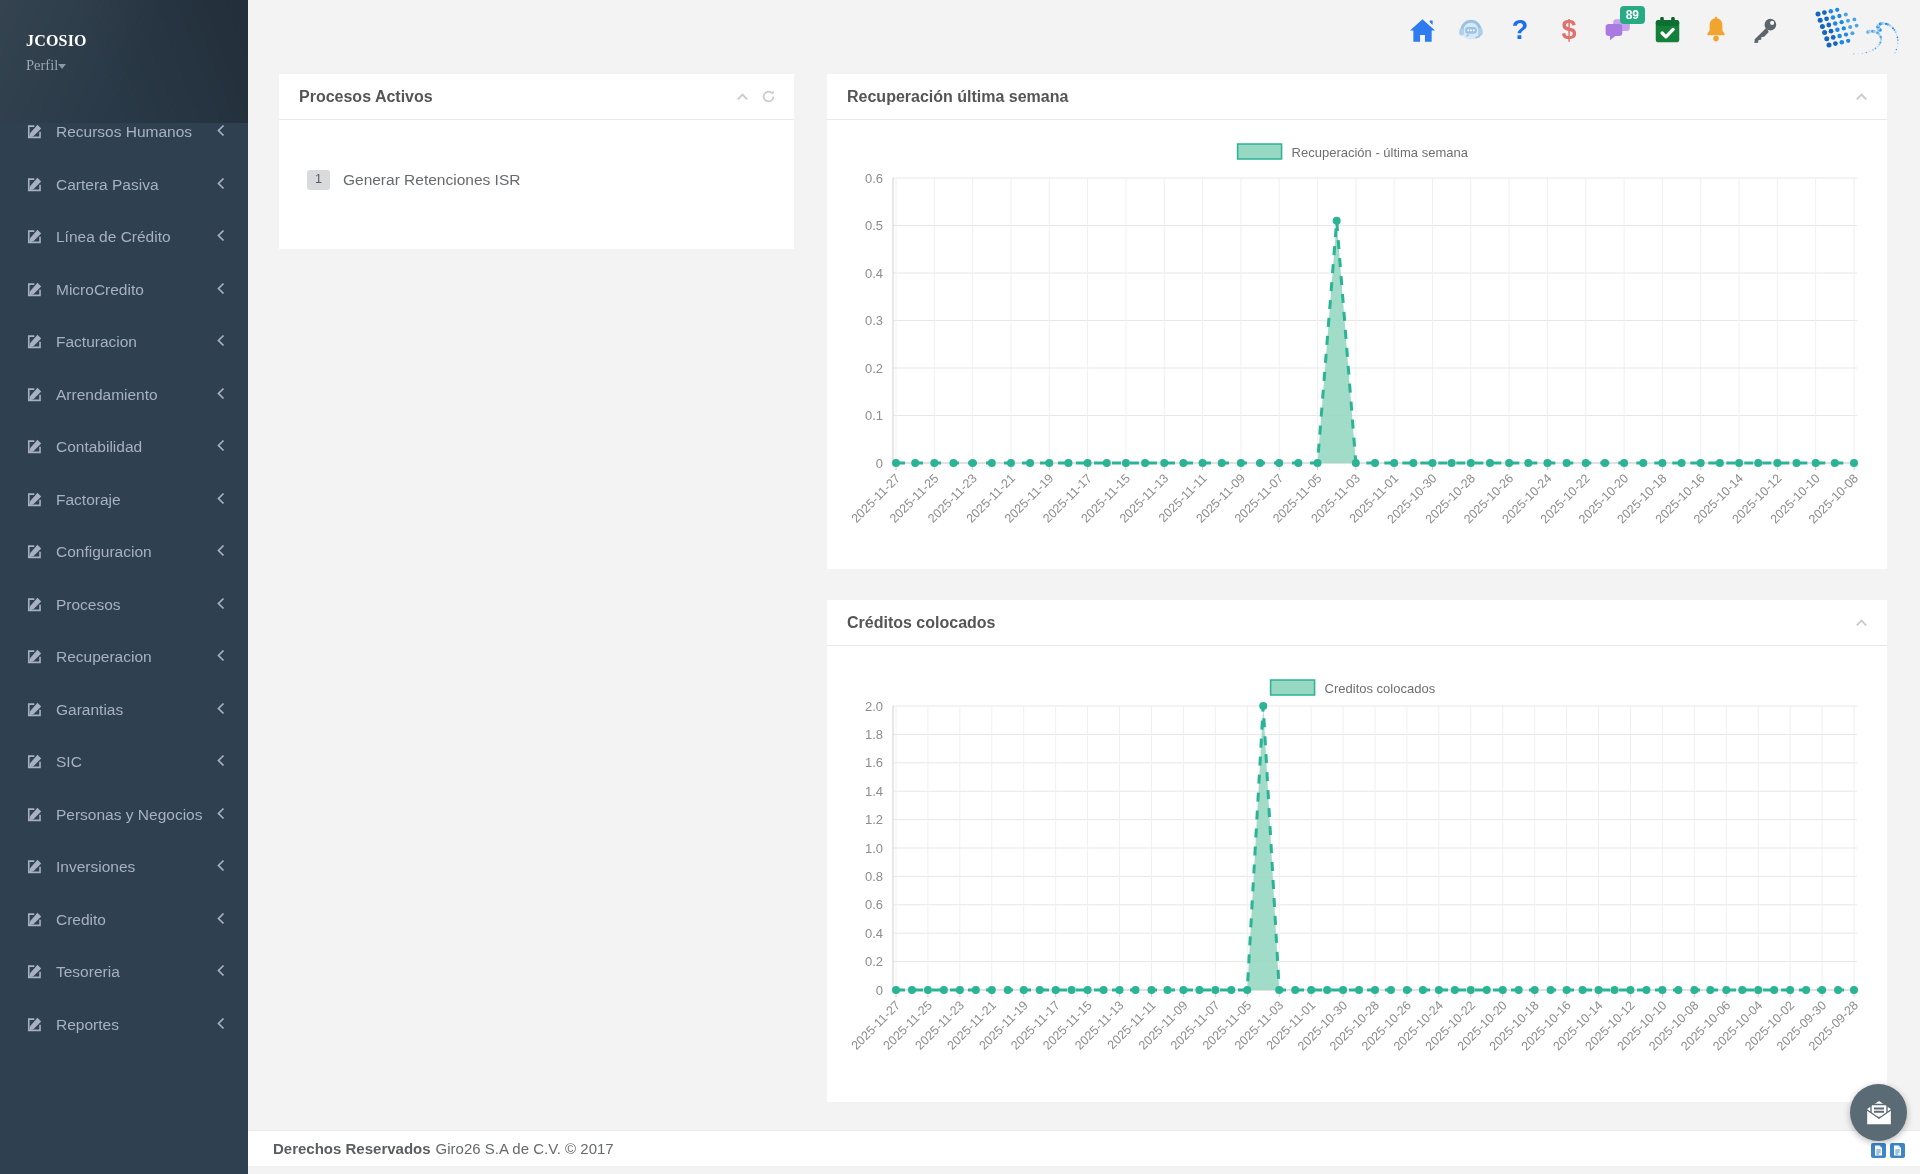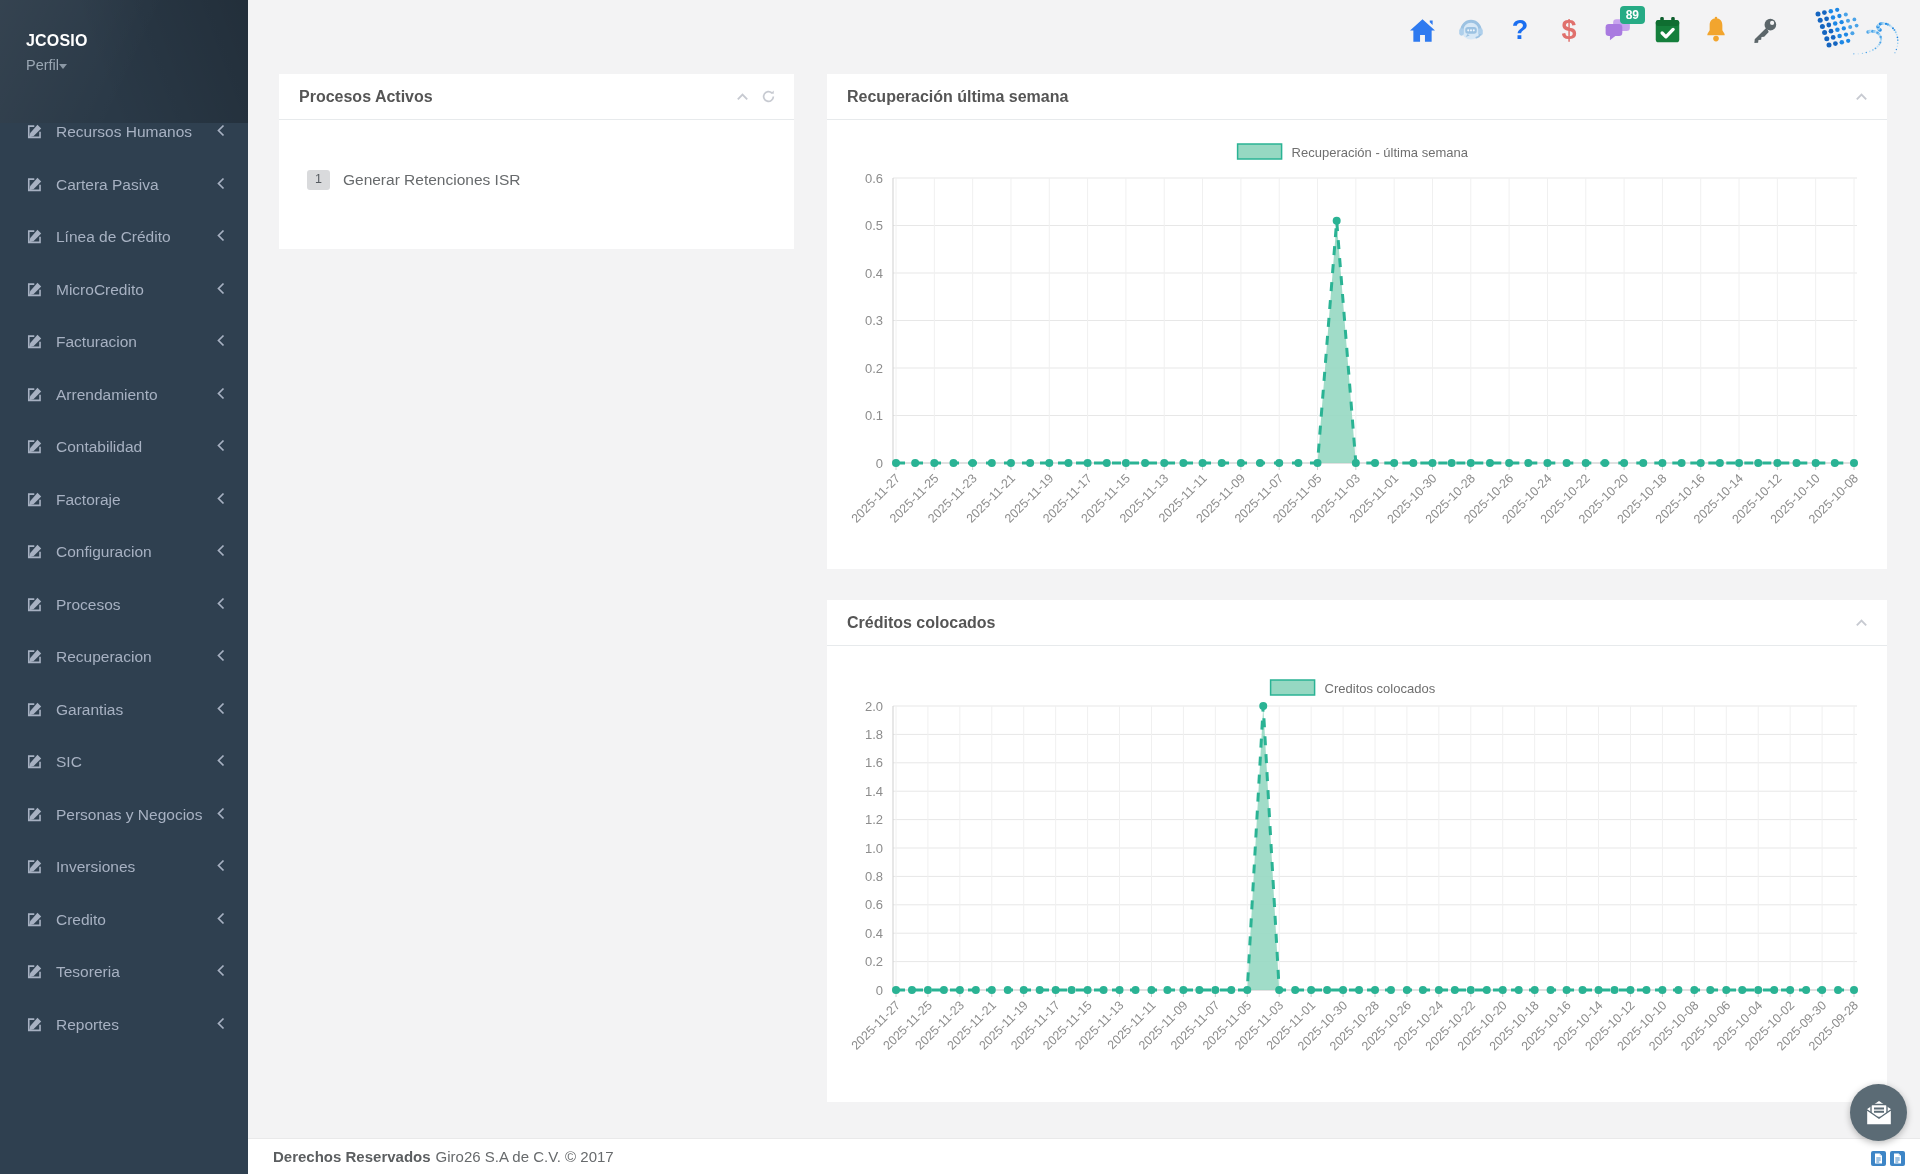--- a/index.html
+++ b/index.html
@@ -9,20 +9,21 @@
     -webkit-font-smoothing:antialiased;
   }
   svg{font-family:inherit}
 
   
   .sidebar{position:absolute;left:0;top:0;width:248px;height:1174px;background:#2f4050;z-index:5}
   .side-header{
     height:123px;background:#2a3947;
     background-image:linear-gradient(115deg,rgba(255,255,255,.05),transparent 55%),
                      linear-gradient(250deg,rgba(0,0,0,.18),transparent 60%);
+    font-family:Liberation Serif, serif;
   }
   .profile-name{padding:32px 0 0 26px;color:#ffffff;font-weight:bold;font-size:16px;letter-spacing:.2px}
   .profile-role{padding:7px 0 0 26px;color:#9aa7b3;font-size:14.5px;display:flex;align-items:center;cursor:pointer;width:fit-content}
   .caret-down{width:0;height:0;border-left:4.5px solid transparent;border-right:4.5px solid transparent;border-top:5px solid #8b98a5;margin-top:2px}
   .menu{position:absolute;top:123px;left:0;right:0;bottom:0}
   .menu-item{height:52.5px;display:flex;padding:0 22px 0 26px;color:#a7b1c2;font-size:15.5px;cursor:pointer}
   .mi-icon{margin-right:13px;display:flex;color:#a7b1c2}
   .mi-label{flex:1;white-space:nowrap}
   .mi-chevron{display:flex;color:#a7b1c2}
 
@@ -47,21 +48,21 @@
 
   #panel-procesos{left:279px;top:74px;width:515px;height:175px}
   .proc-item{margin:50px 0 0 28px;display:flex;align-items:center;font-size:15.5px;color:#676a6c}
   .badge-num{background:#d9dadc;color:#565b60;font-size:12.5px;padding:3px 8px;border-radius:3px;margin-right:13px;line-height:1.1}
 
   #panel-chart1{left:827px;top:74px;width:1060px;height:495px}
   #panel-chart2{left:827px;top:600px;width:1060px;height:502px}
   .chart-svg{display:block;width:100%}
 
   
-  .footer{position:absolute;left:248px;right:0;bottom:0;height:35px;background:#fff;border-top:1px solid #e9e9ea;
+  .footer{position:absolute;left:248px;right:0;bottom:8px;height:35px;background:#fff;border-top:1px solid #e9e9ea;
           display:flex;align-items:center;padding-left:25px;font-size:15px;color:#676a6c;z-index:3}
   .footer b{margin-right:5px;color:#5b5e60}
   .pdf-icons{position:absolute;right:15px;bottom:8px;display:flex;gap:4px}
   .pdf-icons span{display:flex;cursor:pointer}
 
   
   .fab{
     position:absolute;right:13px;top:1084px;width:57px;height:57px;border-radius:50%;
     background:#5b6b75;display:flex;align-items:center;justify-content:center;
     box-shadow:0 2px 7px rgba(0,0,0,.28);z-index:6;cursor:pointer;

